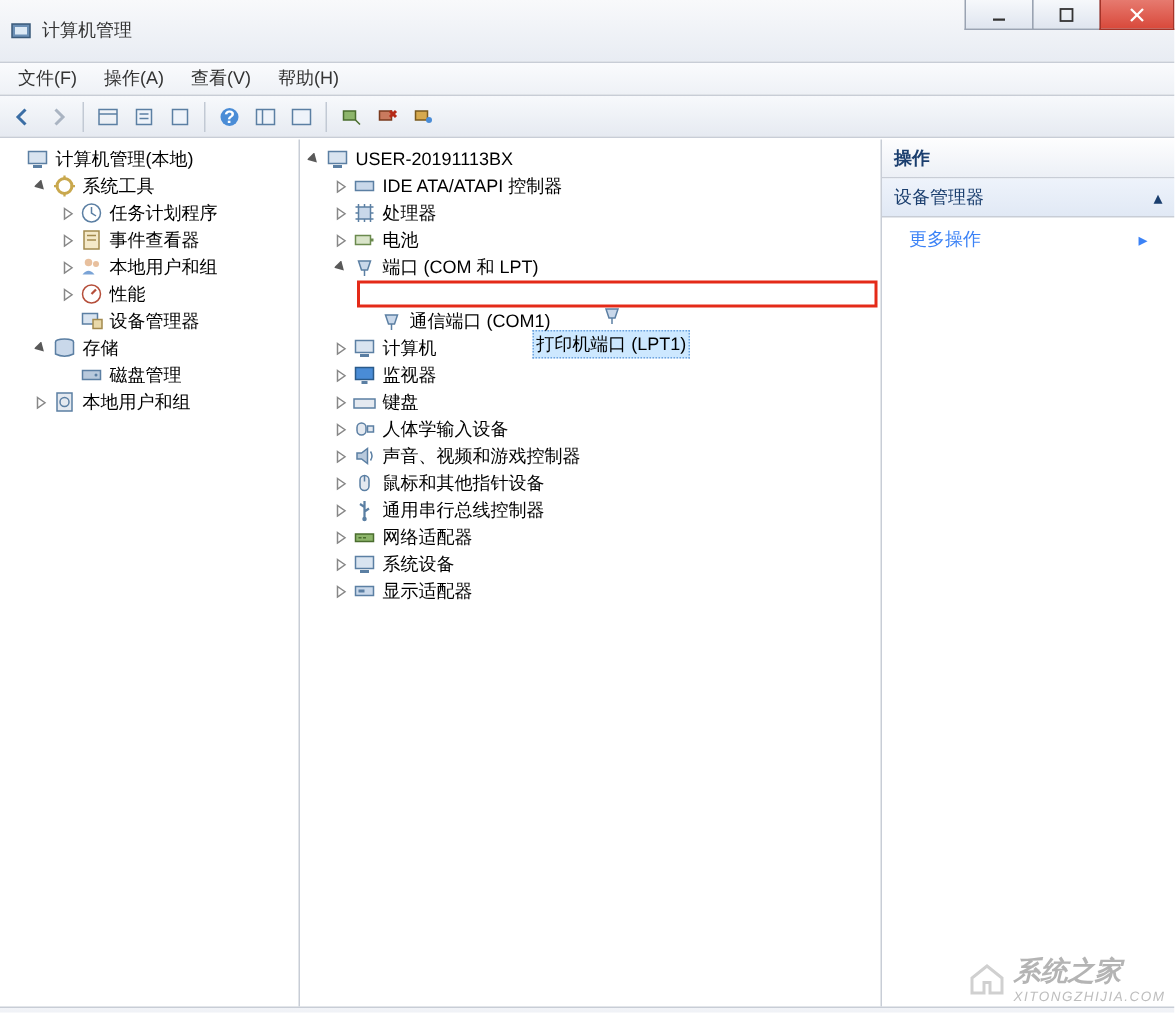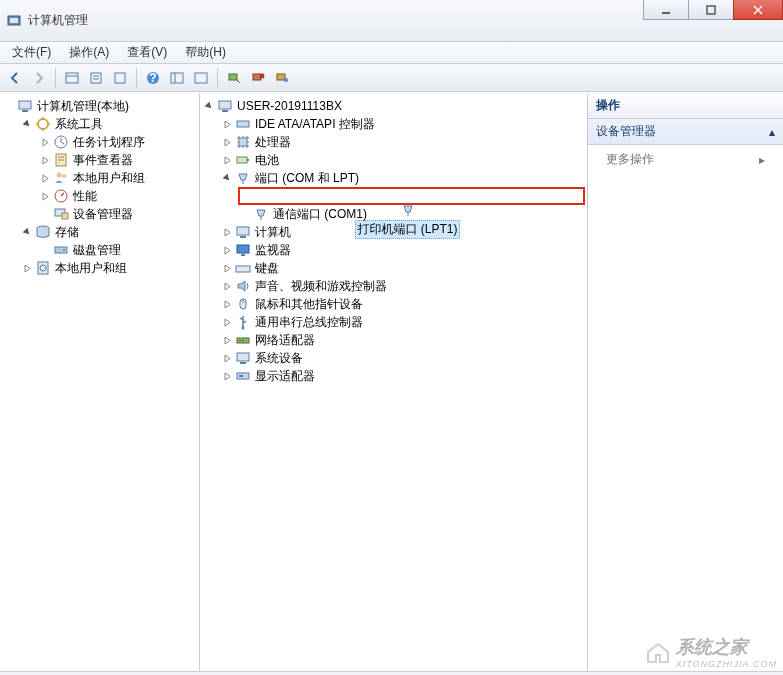--- a/index.html
+++ b/index.html
@@ -24,21 +24,21 @@
 .tbtn { width: 22px; height: 22px; display: flex; align-items: center; justify-content: center; border: 1px solid transparent; }
 .tsep { width: 1px; height: 20px; background: #c2c9d4; margin: 0 3px; }
 
 
 .main { display: flex; height: calc(675px - 30px - 22px - 28px - 16px); border-top: 1px solid #fff; }
 .leftpane { width: 200px; border-right: 1px solid #c8cdd6; overflow: auto; padding: 4px 2px; }
 .midpane { flex: 1; border-right: 1px solid #c8cdd6; overflow: auto; padding: 4px 2px; position: relative; }
 .rightpane { width: 195px; display: flex; flex-direction: column; }
 .rhead { background: linear-gradient(#fdfdfe,#ecf0f6); border-bottom: 1px solid #c8cdd6; padding: 4px 8px; color: #1a3e6e; font-weight: bold; }
 .rsection { background: linear-gradient(#eef3fb,#e1e9f5); border-bottom: 1px solid #c8cdd6; padding: 4px 8px; display:flex; justify-content:space-between; align-items:center; color:#1a3e6e; }
-.raction { padding: 6px 18px; display:flex; justify-content:space-between; align-items:center; color:#737373; }
+.raction { padding: 6px 18px; display:flex; justify-content:space-between; align-items:center; color:#3b82f6; }
 
 
 .tree { list-style: none; }
 .tree ul { list-style: none; padding-left: 18px; }
 .trow { display: flex; align-items: center; height: 18px; padding: 0 2px; white-space: nowrap; gap: 2px; }
 .toggle { width: 11px; height: 11px; display: inline-flex; align-items:center; justify-content:center; flex-shrink:0; }
 .toggle.has { cursor: pointer; }
 .toggle svg { width:9px; height:9px; }
 .tico { width: 16px; height: 16px; display:inline-flex; align-items:center; justify-content:center; flex-shrink:0; }
 .tlabel { padding: 0 2px; }
@@ -481,20 +481,36 @@
             </li>
           <li>
               <div class="trow">
             <span class="toggle has">
                   <svg viewBox="0 0 9 9">
                     <path d="M2 1 L7 4.5 L2 8 Z" fill="none" stroke="#888"></path>
                   </svg>
                 </span>
             <span class="tico">
                   <svg viewBox="0 0 16 16">
+                    <rect x="3" y="4" width="6" height="8" rx="3" fill="#e4e9f0" stroke="#5b7fa3"></rect>
+                    <rect x="10" y="6" width="4" height="4" fill="#e4e9f0" stroke="#5b7fa3"></rect>
+                  </svg>
+                </span>
+            <span class="tlabel">人体学输入设备</span>
+          </div>
+            </li>
+          <li>
+              <div class="trow">
+            <span class="toggle has">
+                  <svg viewBox="0 0 9 9">
+                    <path d="M2 1 L7 4.5 L2 8 Z" fill="none" stroke="#888"></path>
+                  </svg>
+                </span>
+            <span class="tico">
+                  <svg viewBox="0 0 16 16">
                     <path d="M3 6 L6 6 L10 3 L10 13 L6 10 L3 10 Z" fill="#b8c9dc" stroke="#5b7fa3"></path>
                     <path d="M12 5 Q14 8 12 11" fill="none" stroke="#5b7fa3"></path>
                   </svg>
                 </span>
             <span class="tlabel">声音、视频和游戏控制器</span>
           </div>
             </li>
           <li>
               <div class="trow">
             <span class="toggle has">

